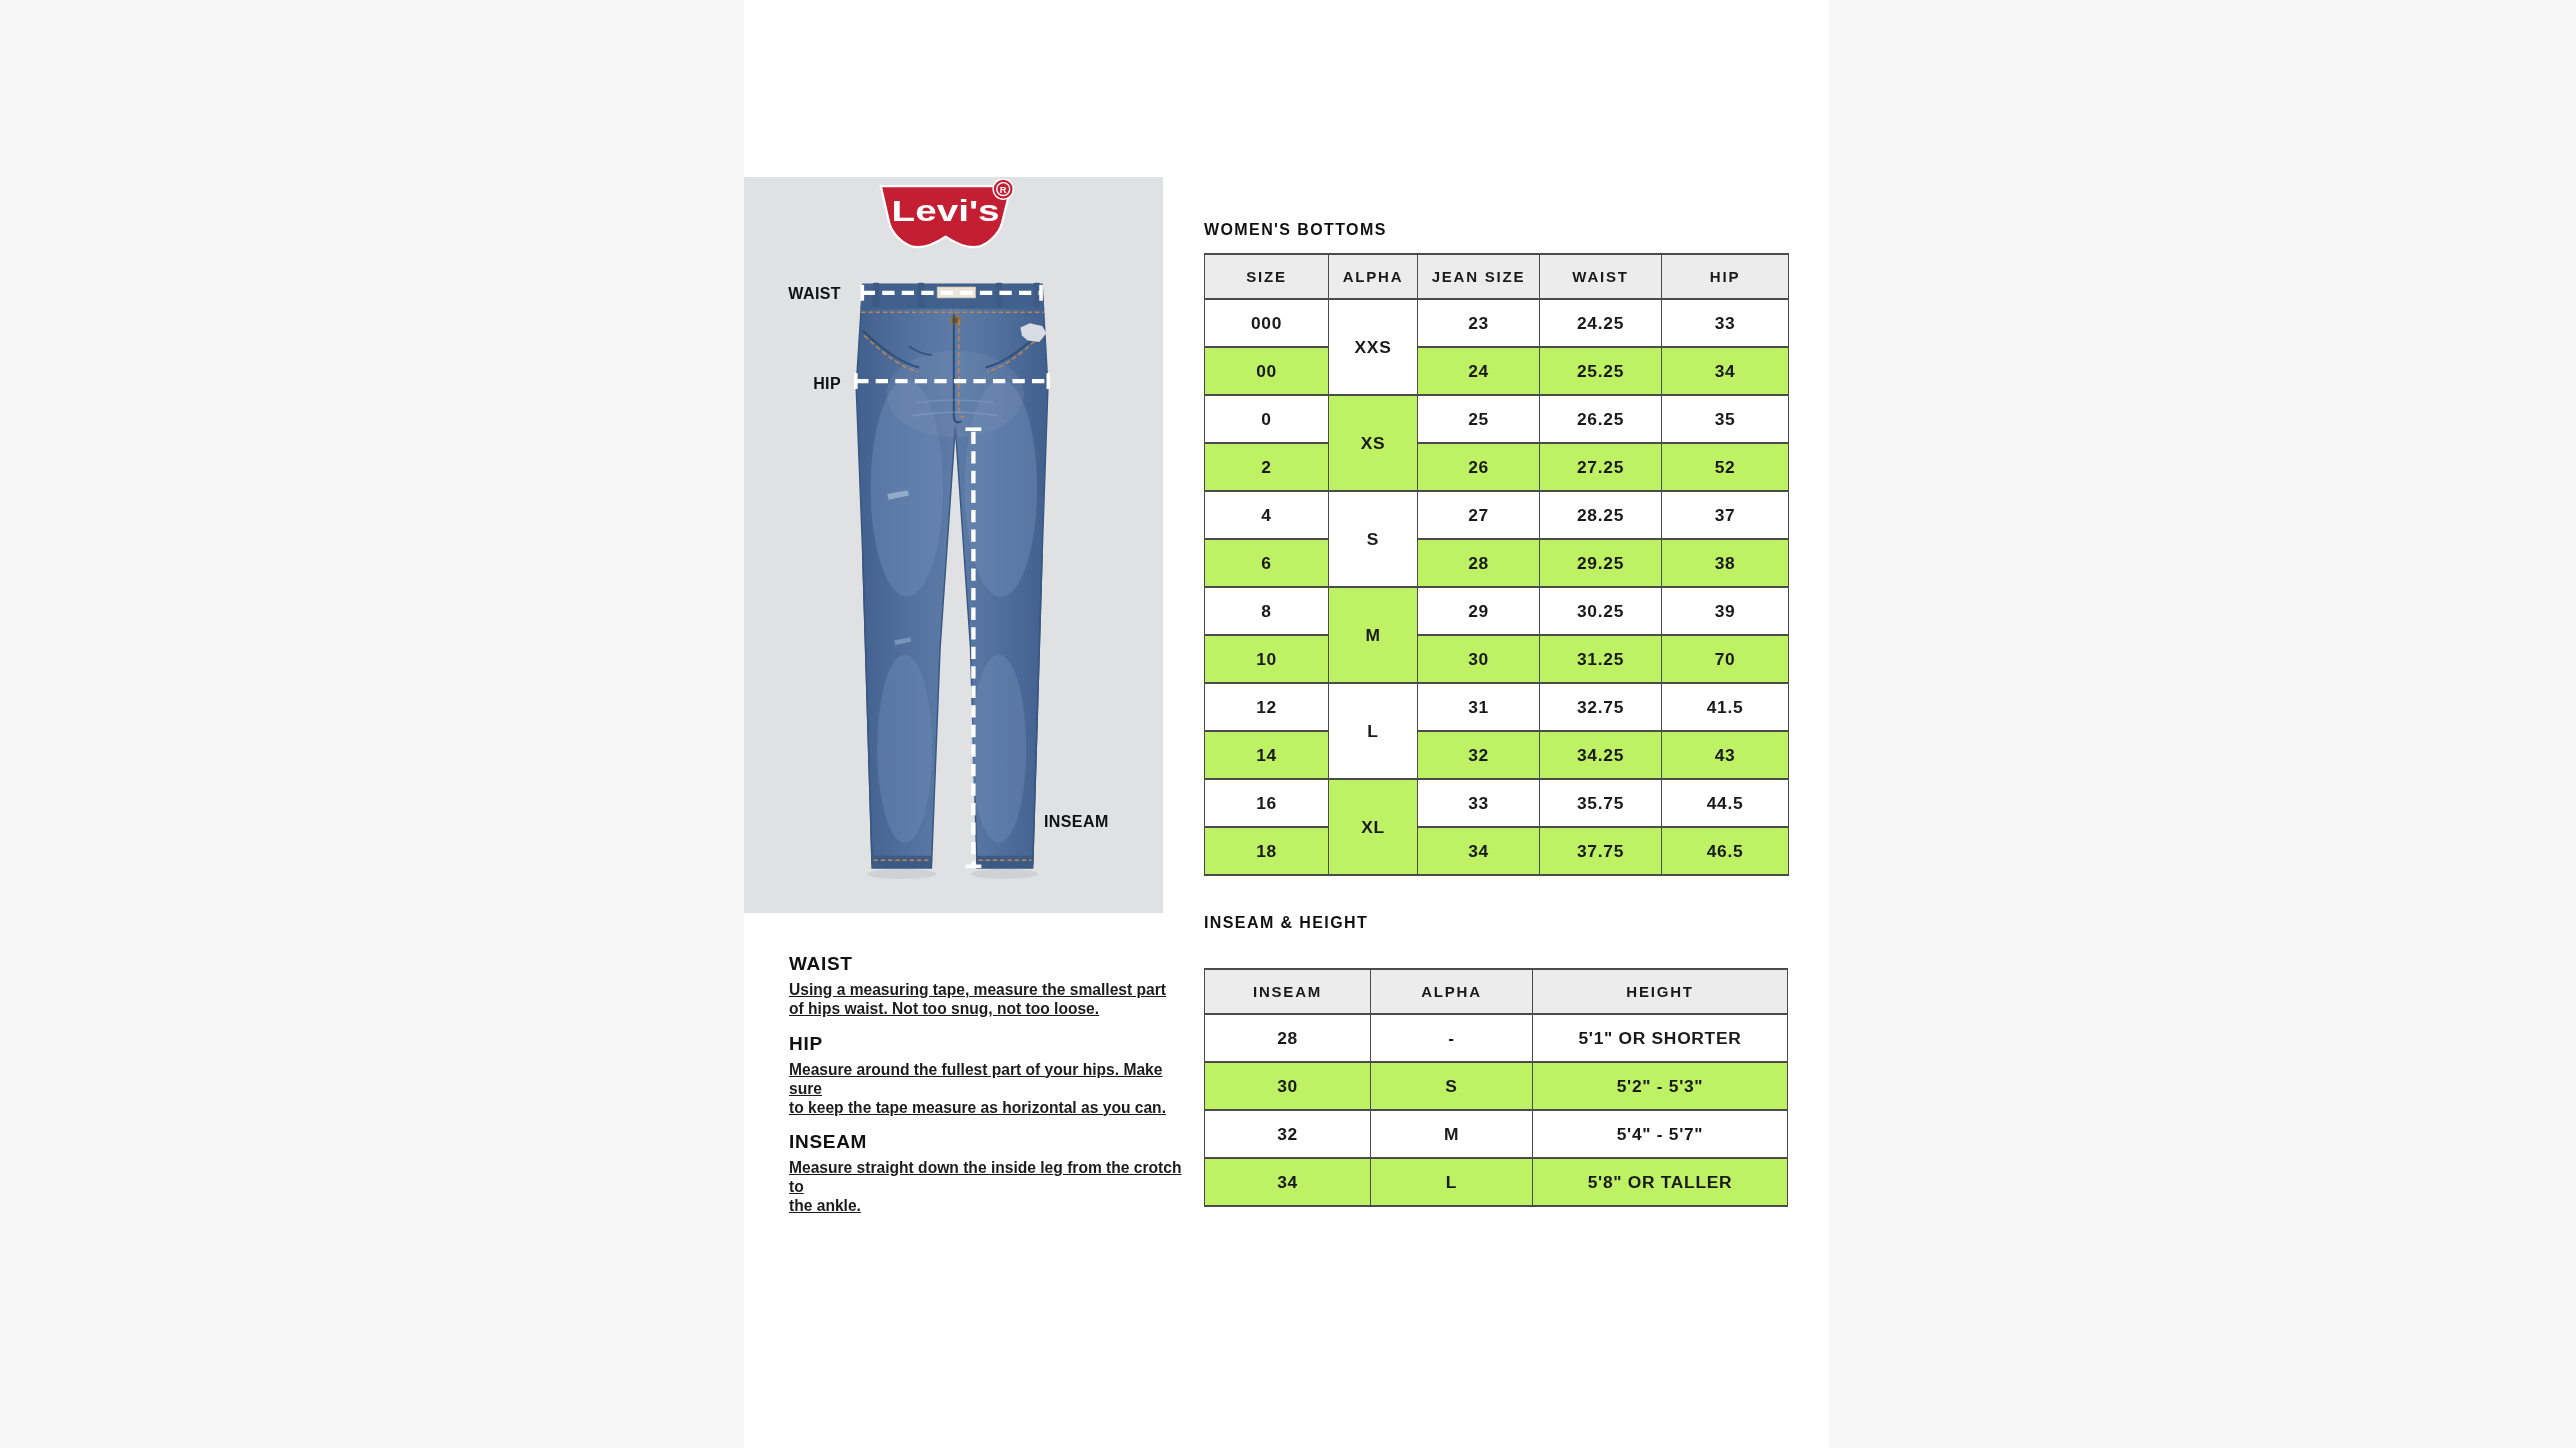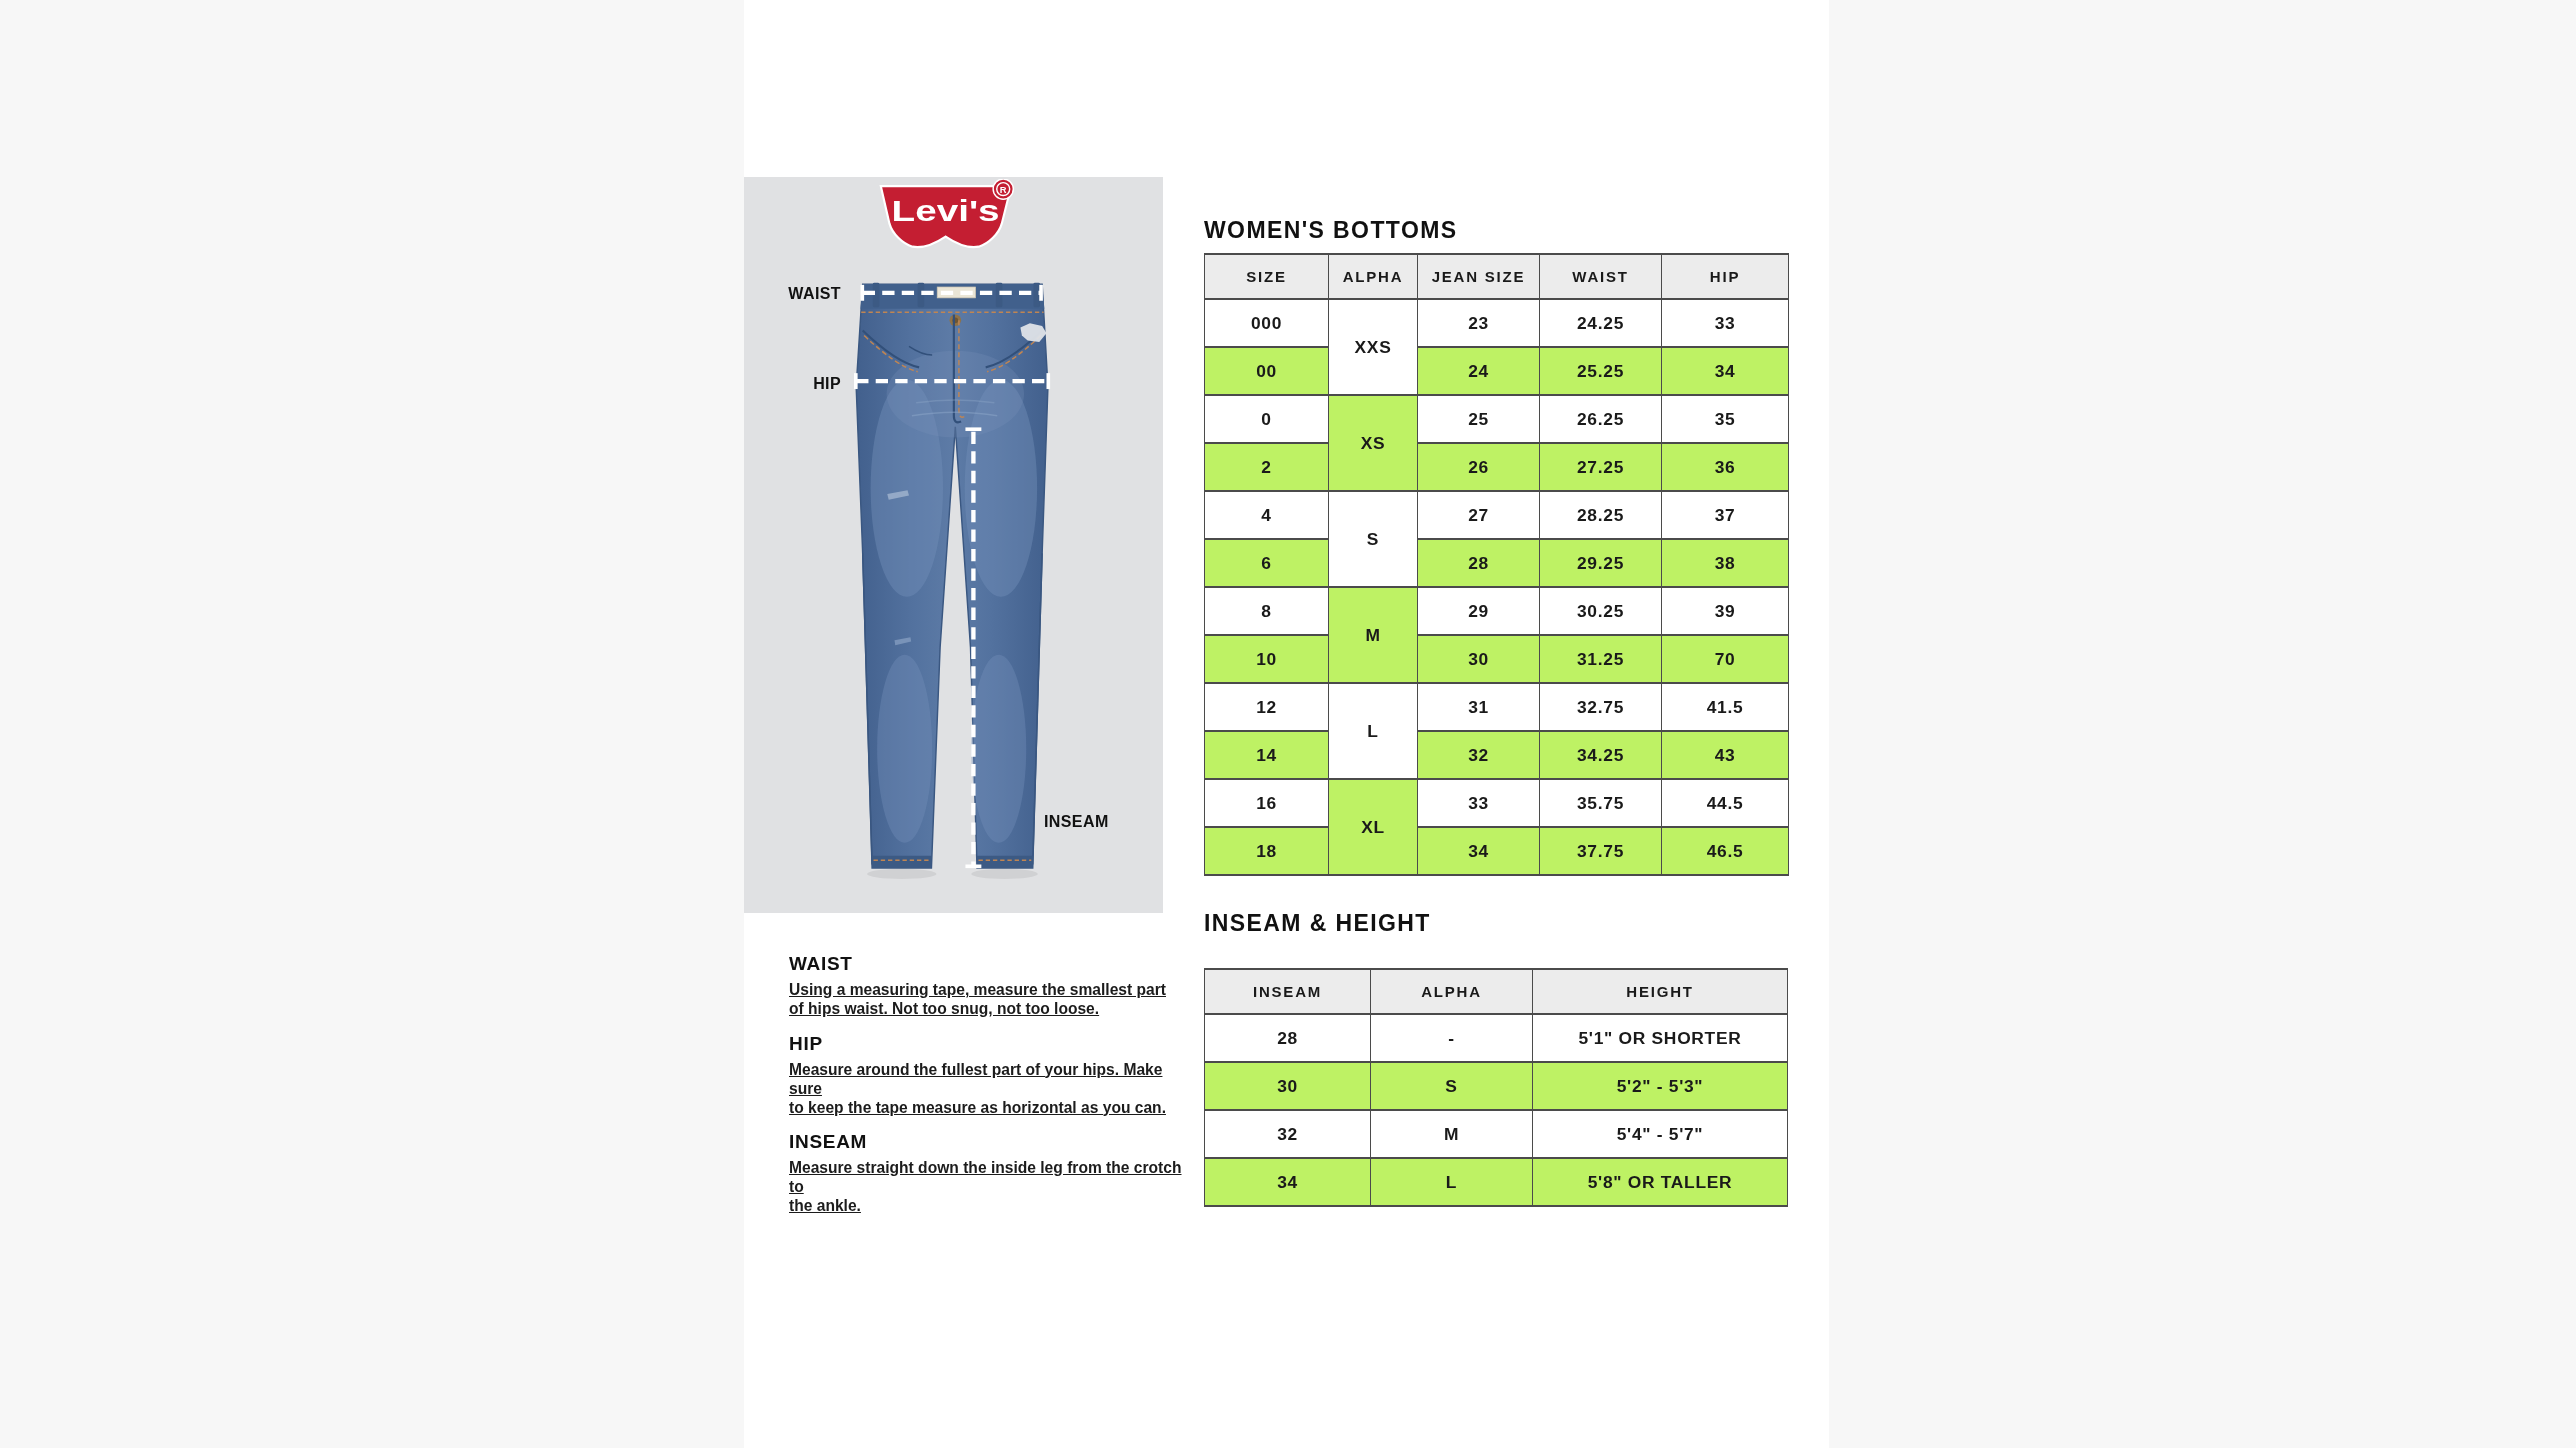--- a/index.html
+++ b/index.html
@@ -12,21 +12,21 @@
   
   .panel { position:absolute; left:0; top:177px; width:419px; height:736px; background:#e0e1e3; }
   .logo-wrap { position:absolute; left:135px; top:2.2px; width:139px; height:72px; }
   .jeans-svg { position:absolute; left:0; top:0; width:419px; height:736px; }
   .fig-label { position:absolute; font-weight:700; font-size:16px; letter-spacing:0.4px; color:#111; }
   .fig-label.waist { left:43px; top:108px; width:54px; text-align:right; }
   .fig-label.hip   { left:43px; top:198px; width:54px; text-align:right; }
   .fig-label.inseam{ left:300px; top:636px; }
 
   
-  .section-title { position:absolute; left:460px; font-size:23px; font-weight:700; letter-spacing:1.4px; line-height:24.6px; color:#111; white-space:nowrap; }
+  .section-title { position:absolute; left:460px; font-size:16px; font-weight:700; letter-spacing:1.4px; line-height:24.6px; color:#111; white-space:nowrap; }
   #bottoms-title { top:218px; }
   #inseam-title  { top:911px; }
 
   
   table { position:absolute; left:460px; border-collapse:collapse; table-layout:fixed; background:#fff; }
   #bottoms-table { top:253px;  width:583px; }
   #inseam-table  { top:968px; width:583px; }
   th, td { border:1.4px solid #4b4b4b; border-top-width:2.2px; border-bottom-width:2.2px;
            text-align:center; vertical-align:middle; background:#fff; }
   th { height:45px; font-size:15px; font-weight:700; letter-spacing:1.8px; background:#ececec; }
@@ -174,21 +174,21 @@
             <td>0</td>
             <td class="shaded" rowspan="2">XS</td>
             <td>25</td>
             <td>26.25</td>
             <td>35</td>
           </tr>
           <tr>
             <td class="shaded">2</td>
             <td class="shaded">26</td>
             <td class="shaded">27.25</td>
-            <td class="shaded">36</td>
+            <td class="shaded">52</td>
           </tr>
           <tr>
             <td>4</td>
             <td rowspan="2">S</td>
             <td>27</td>
             <td>28.25</td>
             <td>37</td>
           </tr>
           <tr>
             <td class="shaded">6</td>

